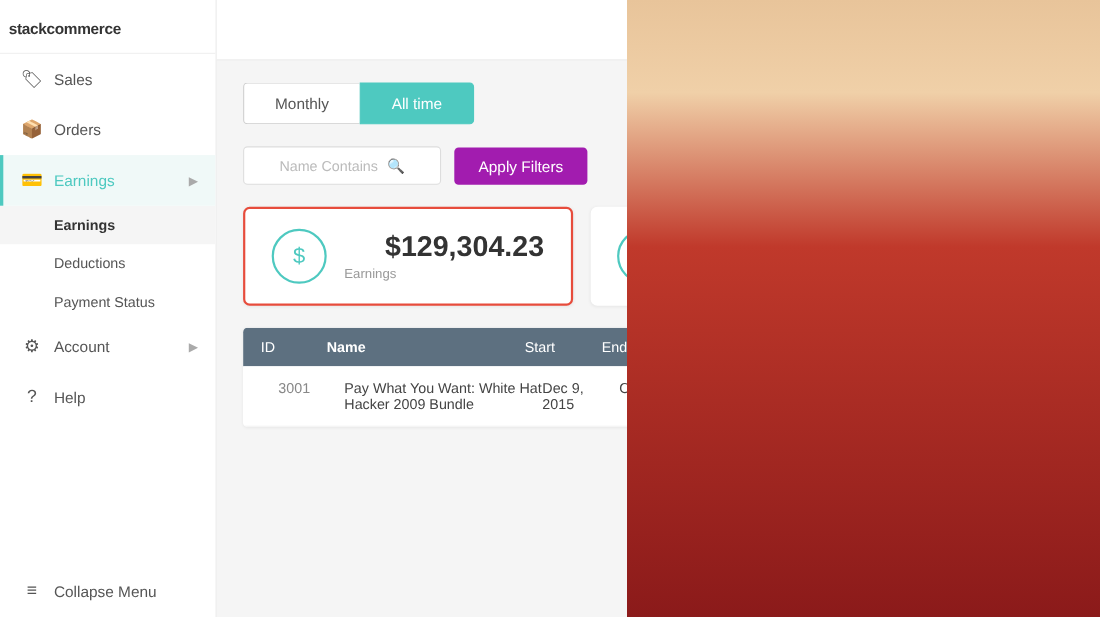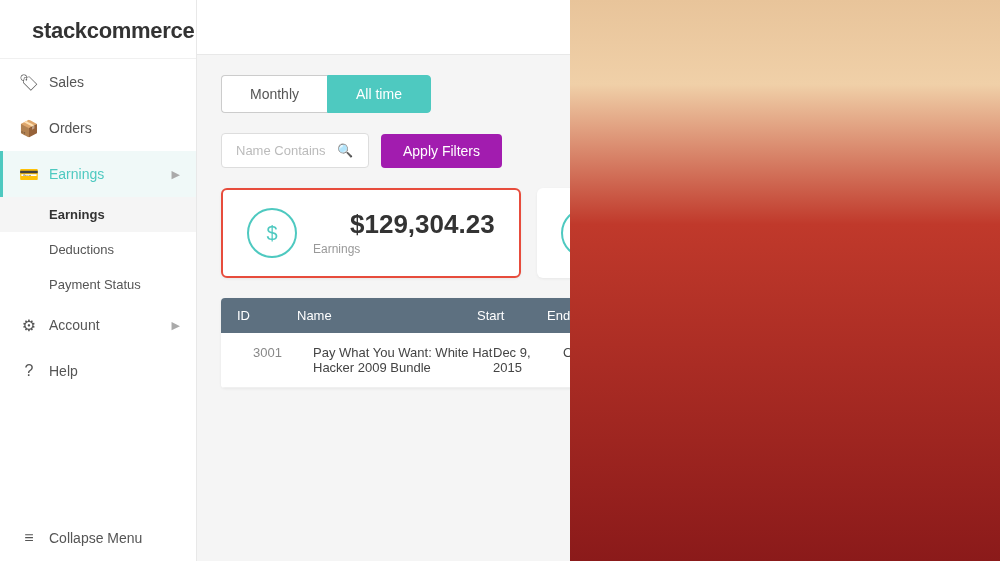--- a/index.html
+++ b/index.html
@@ -10,23 +10,23 @@
       width: 197px;
       min-width: 197px;
       background: #fff;
       border-right: 1px solid #e8e8e8;
       display: flex;
       flex-direction: column;
       height: 561px;
       overflow: hidden;
     }
     .sidebar-logo {
-      padding: 18px 32px 14px;
+      padding: 18px 8px 14px;
       color: #4ec9c0;
-      font-size: 22px;
+      font-size: 14px;
       font-weight: 600;
       letter-spacing: -0.3px;
       border-bottom: 1px solid #f0f0f0;
     }
     .sidebar-logo span { color: #333; }
     .nav-item {
       display: flex;
       align-items: center;
       padding: 13px 16px;
       cursor: pointer;
@@ -141,26 +141,26 @@
     }
 
     
     .filter-row {
       display: flex;
       align-items: center;
       gap: 12px;
       margin-bottom: 20px;
     }
     .filter-input {
-      padding: 9px 14px;
+      padding: 9px 32px;
       border: 1.5px solid #ddd;
       border-radius: 4px;
       font-size: 13px;
       color: #aaa;
-      width: 148px;
+      width: 180px;
       background: #fff;
       display: flex;
       align-items: center;
       justify-content: space-between;
     }
     .filter-input-icon { color: #bbb; font-size: 13px; }
     .apply-btn {
       padding: 9px 22px;
       background: #a21caf;
       color: #fff;
@@ -243,21 +243,21 @@
     .table-header {
       background: #5d7080;
       color: #fff;
       display: flex;
       padding: 10px 16px;
       font-size: 13px;
       font-weight: 500;
     }
     .th { flex: 1; }
     .th.id { flex: 0 0 60px; }
-    .th.name { flex: 0 0 180px; }
+    .th.name { flex: 0 0 180px; font-weight: bold; }
     .th.start { flex: 0 0 70px; }
     .th.end { flex: 0 0 70px; }
     .th.total { flex: 0 0 90px; }
     .table-row-data {
       display: flex;
       padding: 12px 16px;
       font-size: 13px;
       color: #444;
       border-bottom: 1px solid #f0f0f0;
       background: #fff;

